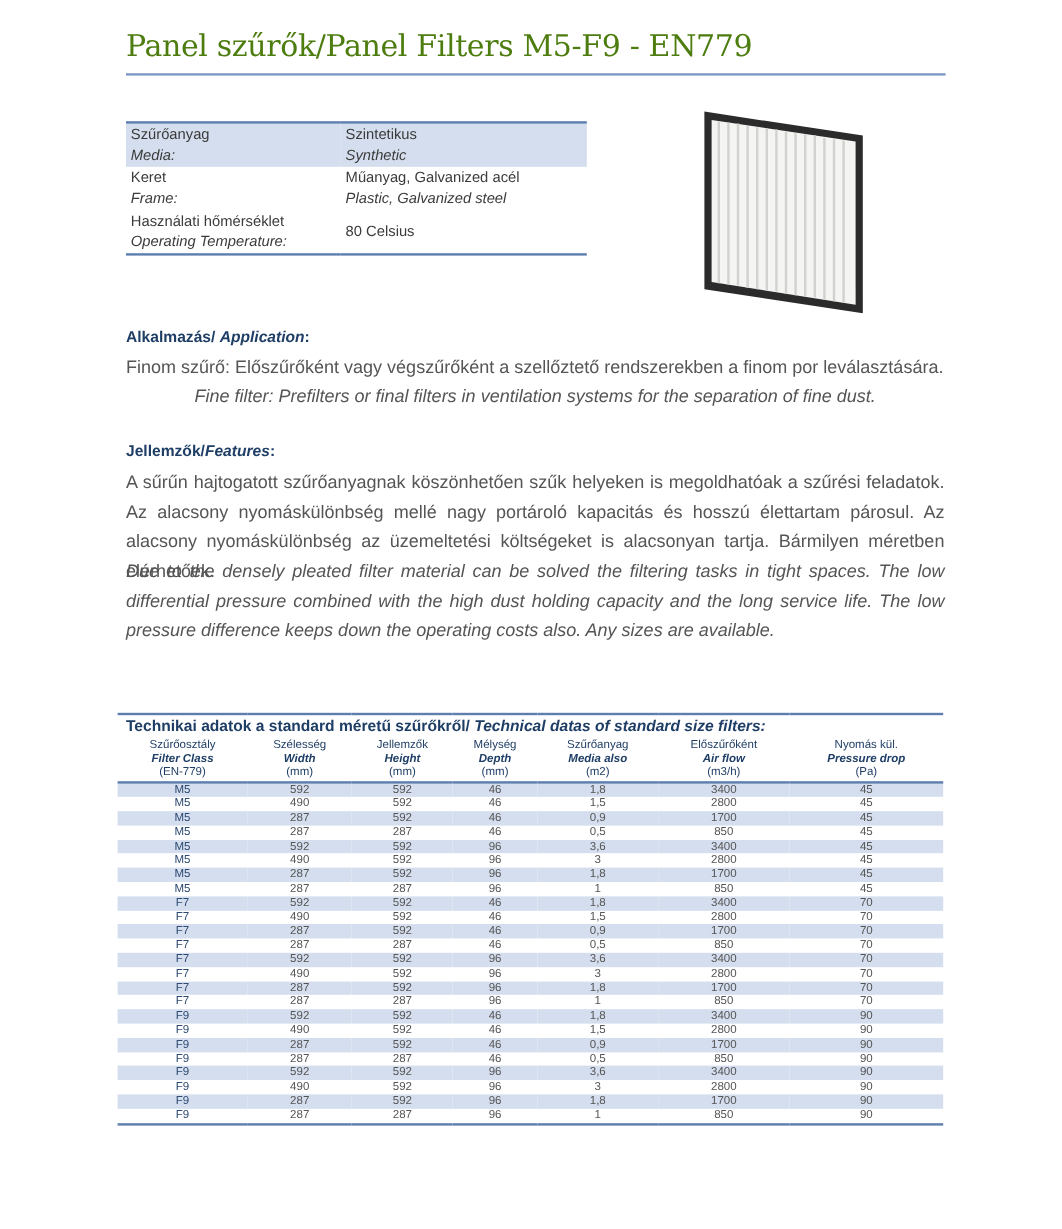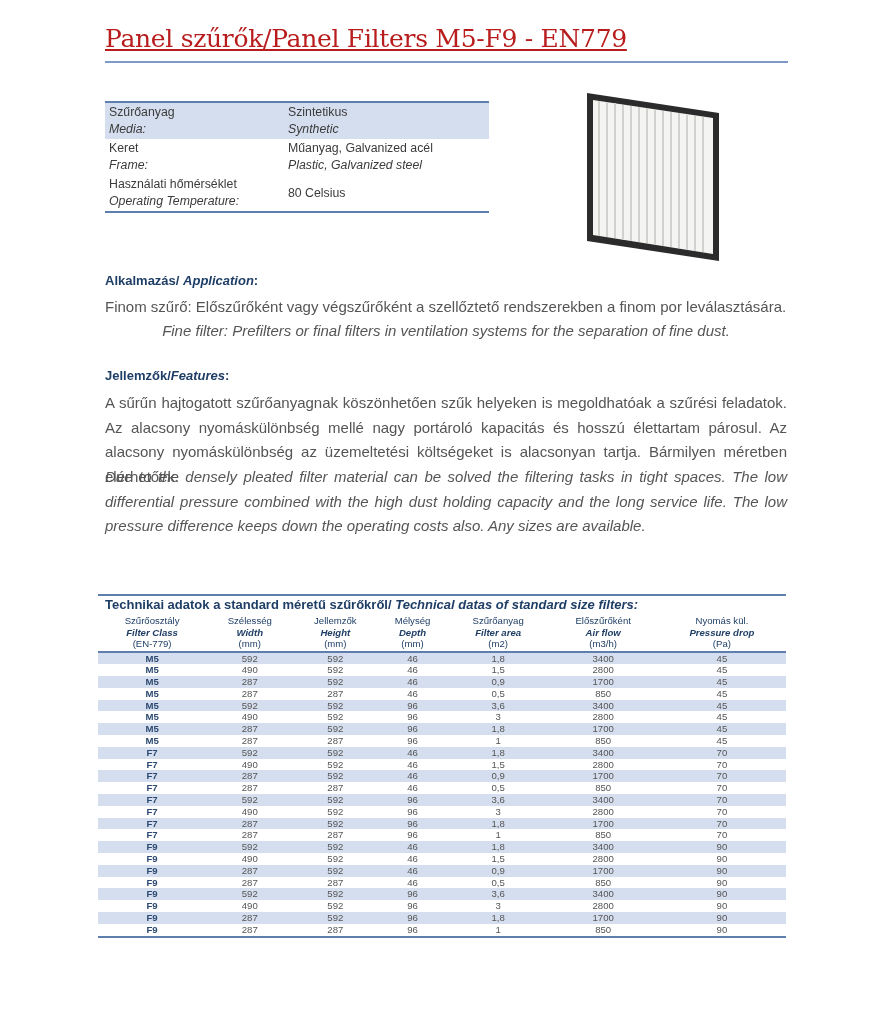--- a/index.html
+++ b/index.html
@@ -1,19 +1,19 @@
 <!DOCTYPE html>
 <html><head>
 <meta charset="utf-8">
 <style>
   html, body { margin: 0; padding: 0; background: #ffffff; }
   body { width: 885px; height: 1024px; position: relative; overflow: hidden;
          font-family: "Liberation Sans", sans-serif; color: #404040; }
   .title { position: absolute; left: 105px; top: 24px; font-family: "DejaVu Serif", serif;
-           font-size: 25px; color: #b91c1c; letter-spacing: -0.3px; margin: 0; font-weight: normal; text-decoration: underline; }
+           font-size: 25px; color: #4d7c0f; letter-spacing: -0.3px; margin: 0; font-weight: normal; }
   .title-rule { position: absolute; left: 105px; top: 61px; width: 683px; height: 2px; background: #7d9ac6; }
 
   .spec-table { position: absolute; left: 105px; top: 101px; width: 384px; border-collapse: collapse;
                 border-top: 2px solid #5e7fae; border-bottom: 2px solid #5e7fae; font-size: 12.3px; color: #3b3b3b; }
   .spec-table td { padding: 1px 4px; vertical-align: middle; height: 34px; line-height: 17px; }
   .spec-table tr.shaded td { background: #d5deee; }
   .spec-table td.k { width: 171px; }
   .spec-table .it { font-style: italic; display: block; }
   .spec-table .hu { display: block; }
 
@@ -26,21 +26,21 @@
   .it { font-style: italic; }
 
   .data-table { position: absolute; left: 98px; top: 594px; width: 688px; border-collapse: collapse;
                 border-top: 2px solid #5e7fae; border-bottom: 2px solid #5e7fae; font-size: 9.6px; color: #555; }
   .data-table th { font-weight: normal; color: #1f3e66; padding: 19px 0 1px 0; line-height: 11.5px; text-align: center;
                    border-bottom: 2px solid #5e7fae; }
   .data-table th .it { font-style: italic; font-weight: bold; display:block; }
   .data-table th .hu, .data-table th .unit { display:block; }
   .data-table td { text-align: center; height: 11.8px; line-height: 11.8px; padding: 0; }
   .data-table tr.shaded td { background: #d5deee; }
-  .data-table td.cls { font-weight: bold; color: #2d4a72; }
+  .data-table td.cls { font-weight: normal; color: #2d4a72; }
 </style>
 </head>
 <body>
 
 <h1 class="title">Panel szűrők/Panel Filters M5-F9 - EN779</h1>
 <div class="title-rule"></div>
 
 <table class="spec-table">
   <tbody>
       <tr class="shaded">
@@ -122,21 +122,21 @@
           <span class="it">Height</span>
           <span class="unit">(mm)</span>
         </th>
         <th>
           <span class="hu">Mélység</span>
           <span class="it">Depth</span>
           <span class="unit">(mm)</span>
         </th>
         <th>
           <span class="hu">Szűrőanyag</span>
-          <span class="it">Filter area</span>
+          <span class="it">Media also</span>
           <span class="unit">(m2)</span>
         </th>
         <th>
           <span class="hu">Előszűrőként</span>
           <span class="it">Air flow</span>
           <span class="unit">(m3/h)</span>
         </th>
         <th>
           <span class="hu">Nyomás kül.</span>
           <span class="it">Pressure drop</span>

